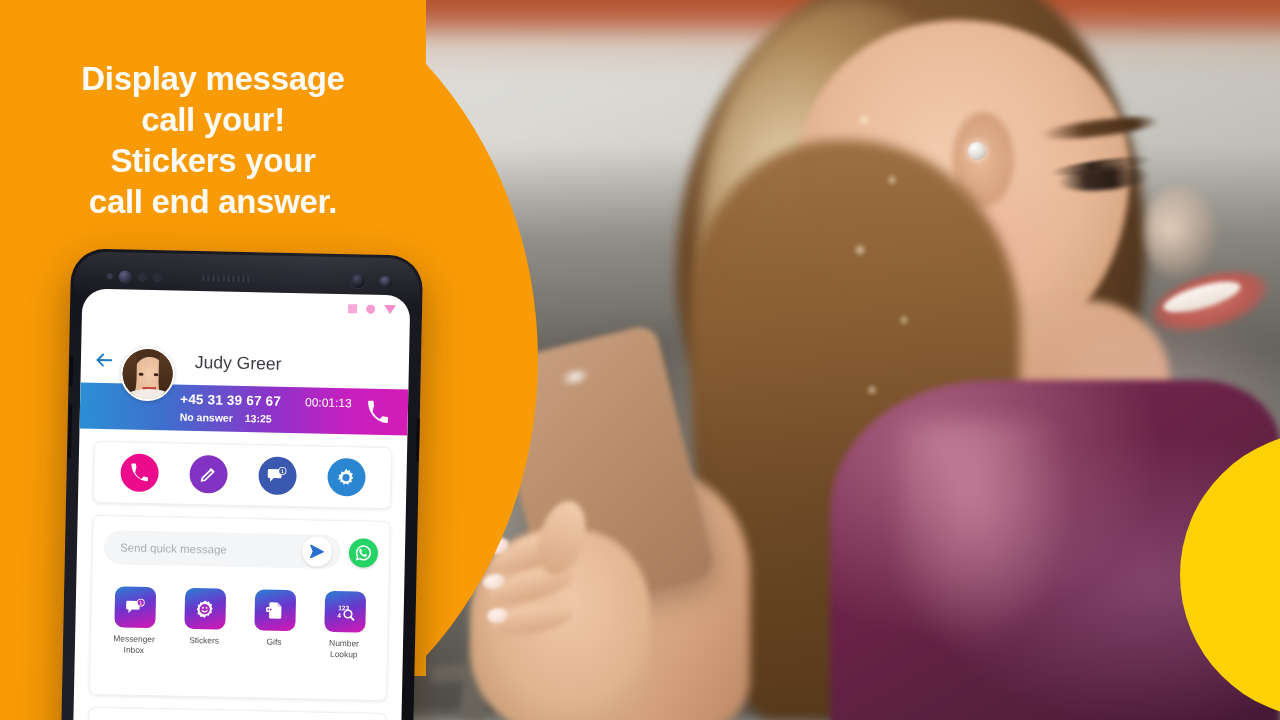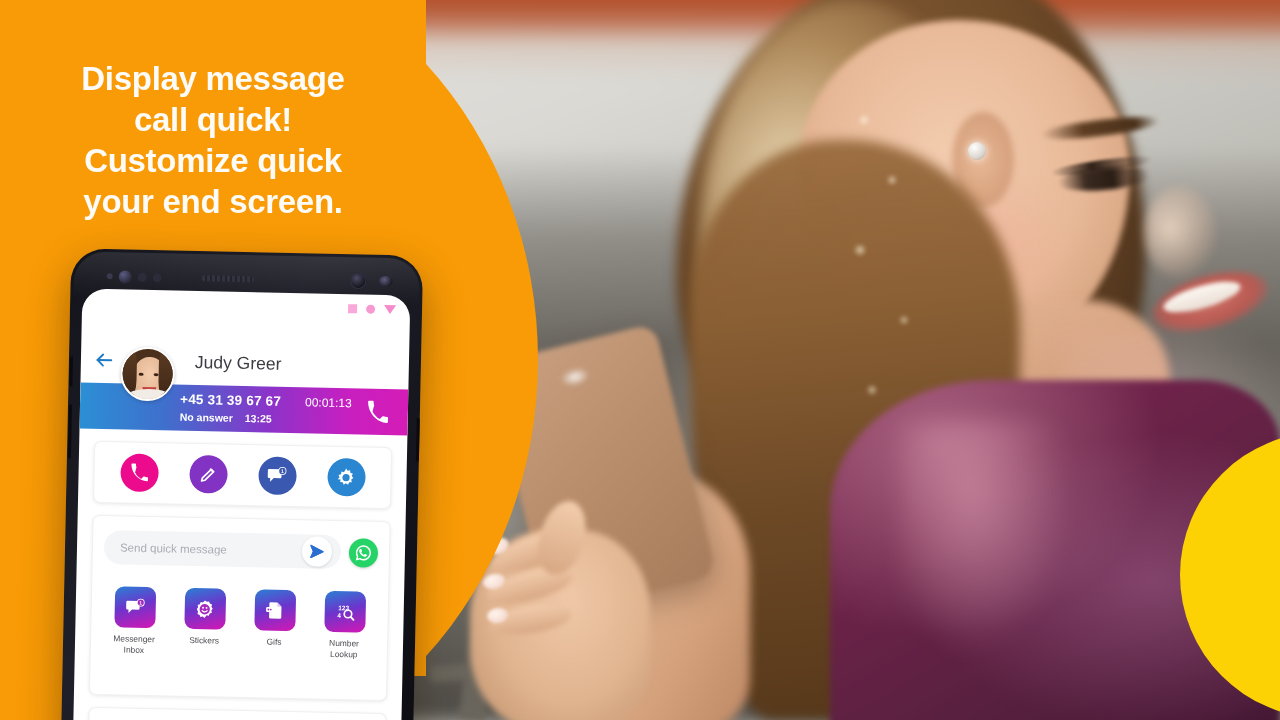--- a/index.html
+++ b/index.html
@@ -459,23 +459,23 @@
     <div class="w-nail" style="left:487px;top:608px;width:21px;height:15px;transform:rotate(-8deg);"></div>
   </div>
 
   <div class="yellow-circle"></div>
 
   <div class="orange-panel"></div>
   <div class="orange-bulge"></div>
 
   <div class="headline">
     <div>Display message</div>
-    <div>call quick!</div>
-    <div>Customize quick</div>
-    <div>your end screen.</div>
+    <div>call your!</div>
+    <div>Stickers your</div>
+    <div>call end answer.</div>
   </div>
 
   <div class="phone">
     <div class="phone-body"></div>
     <div class="phone-bezel-hl"></div>
 
     <div class="phone-sensors">
       <span class="sensor s1"></span>
       <span class="sensor s2"></span>
       <span class="sensor s3"></span>

